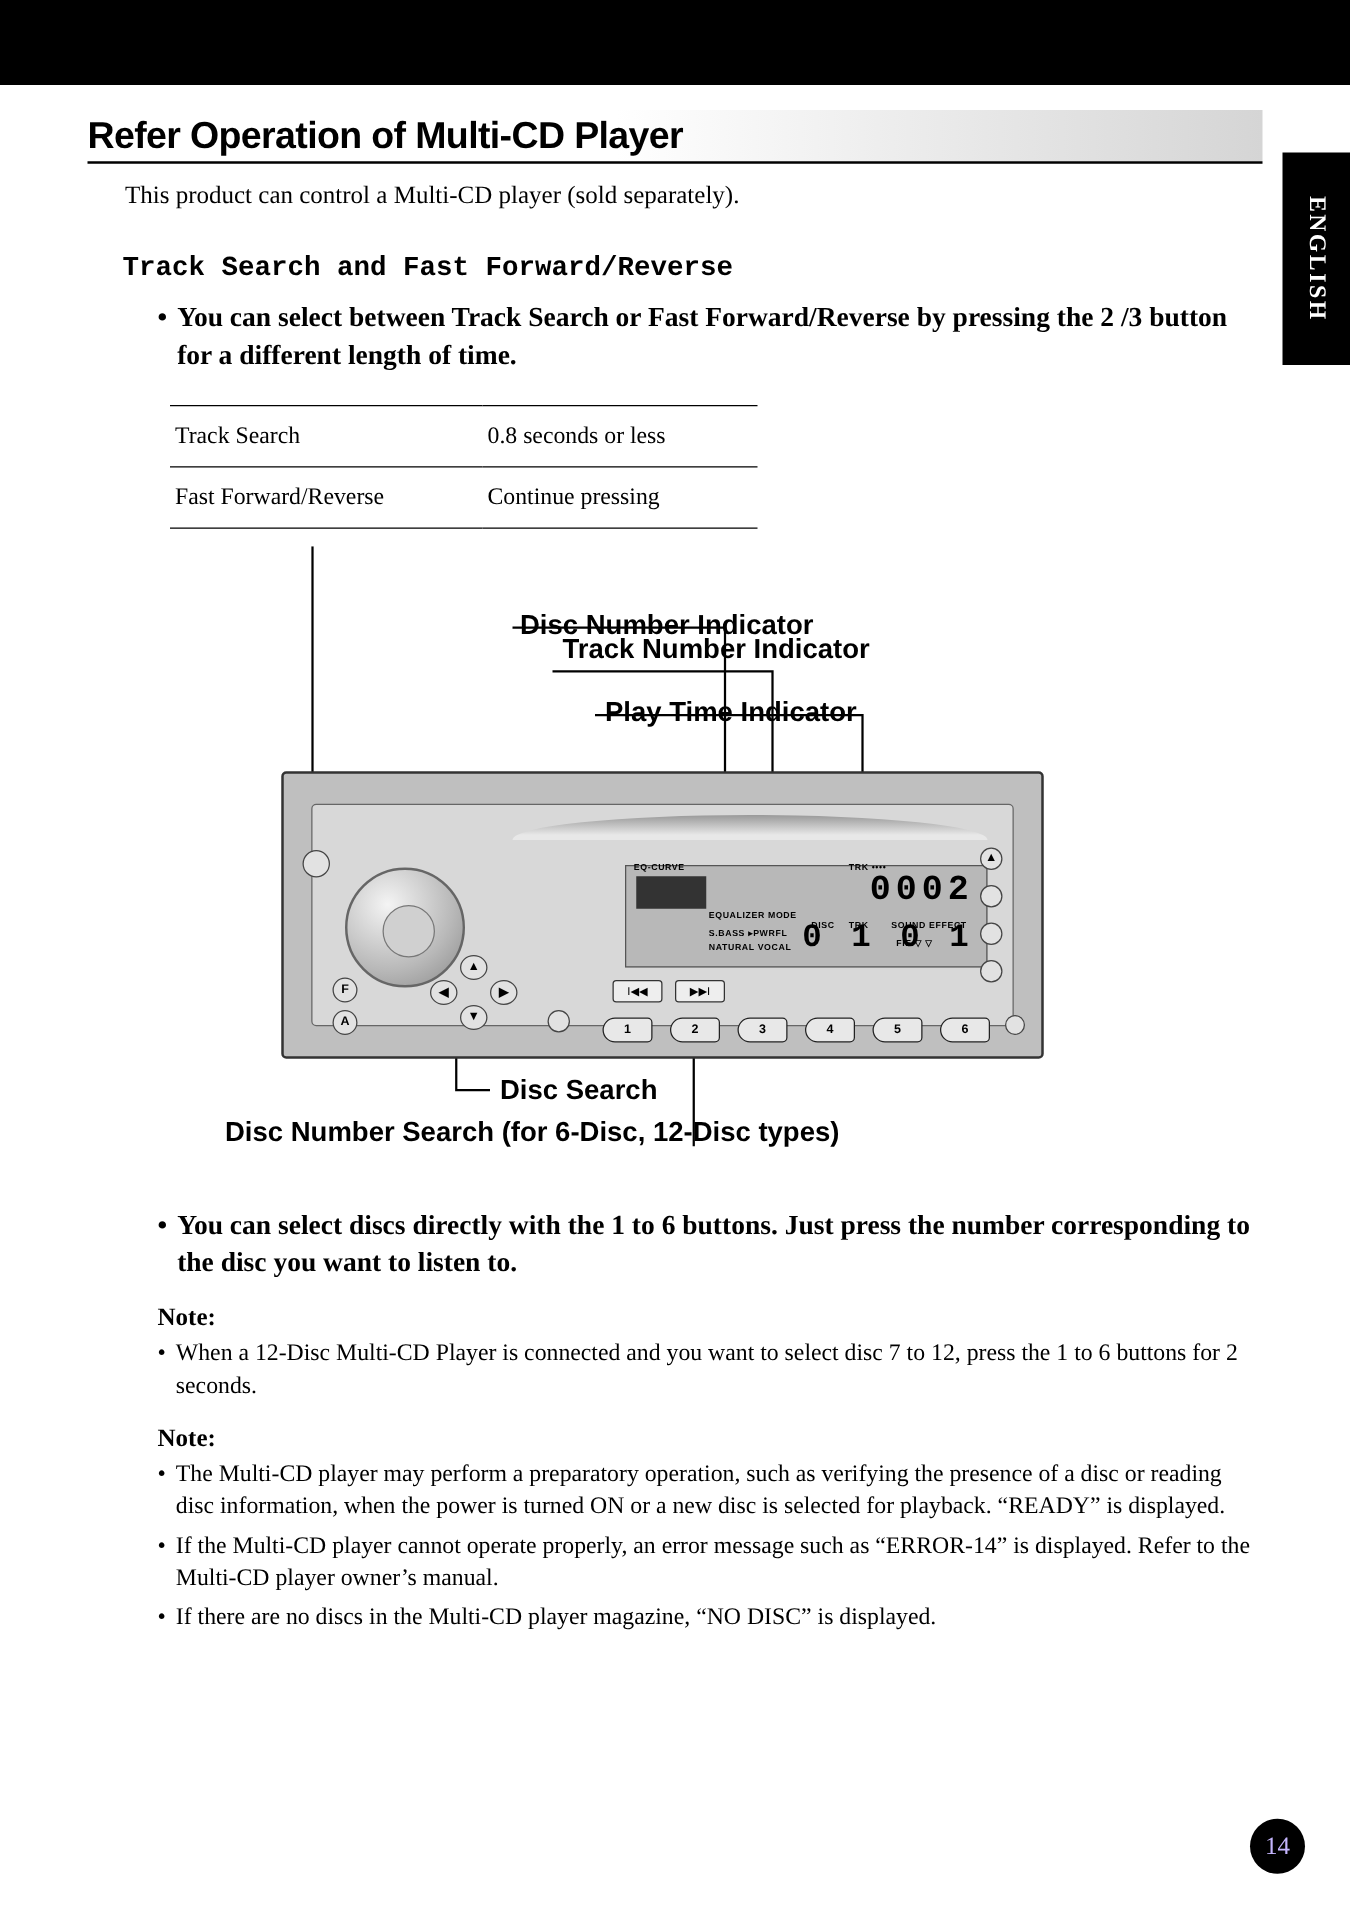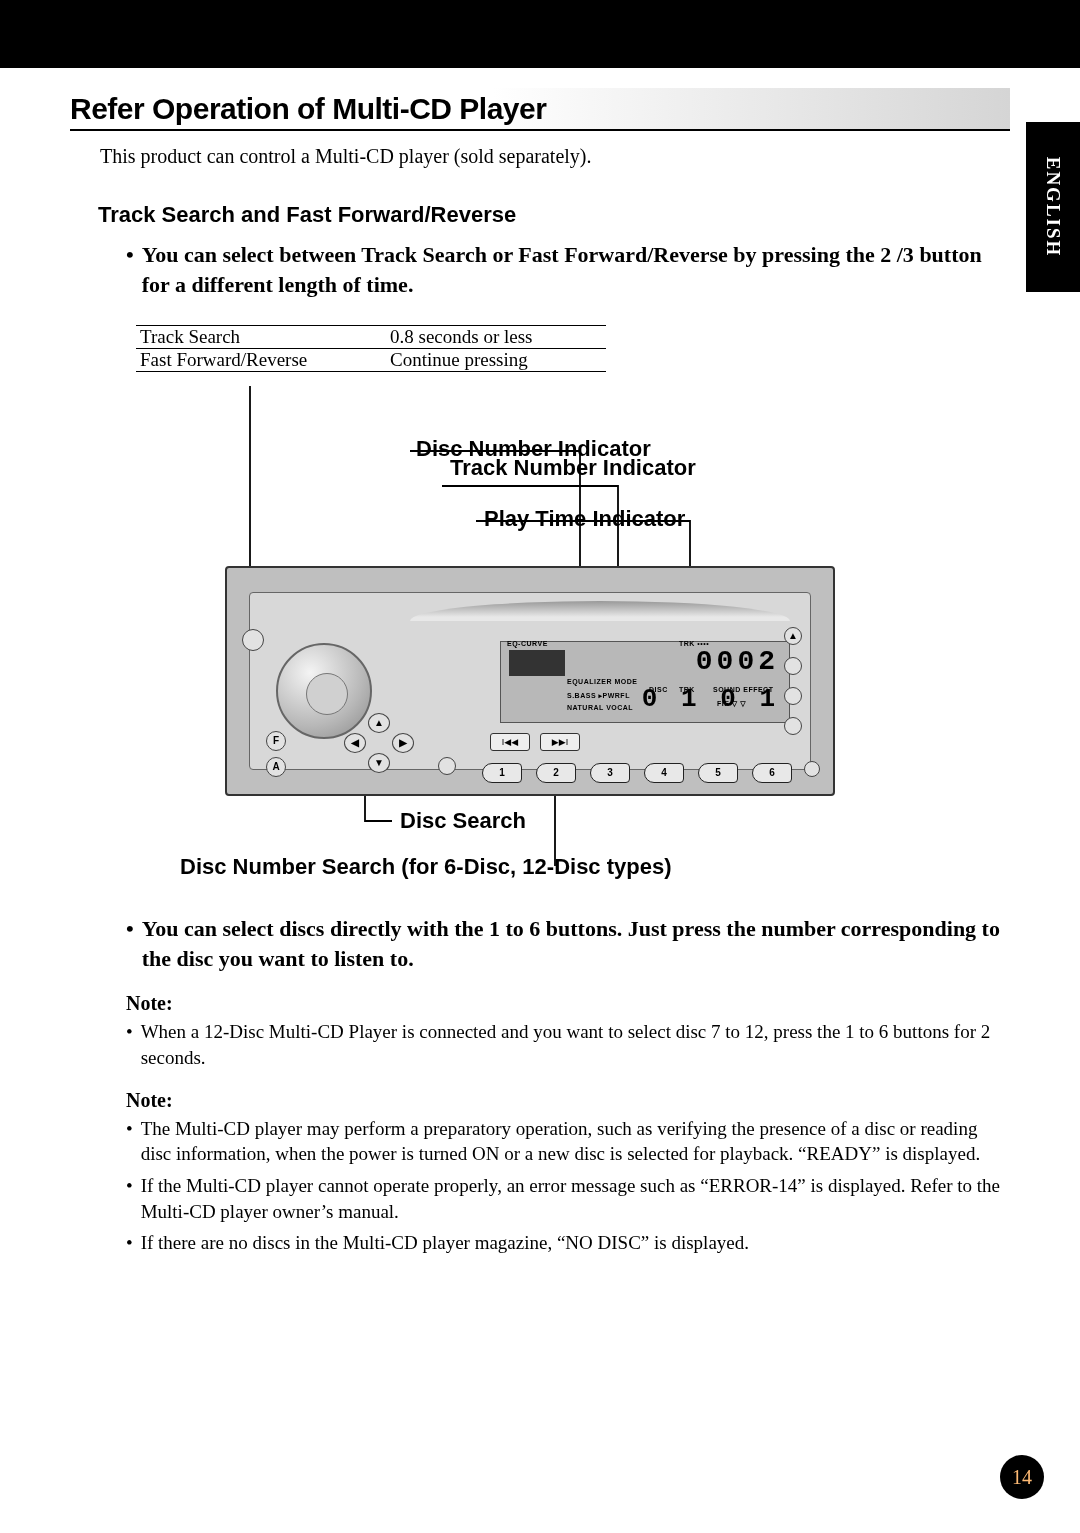--- a/index.html
+++ b/index.html
@@ -28,21 +28,21 @@
     border-bottom: 2px solid #000;
     background: linear-gradient(to right, #fff 0%, #fff 45%, #d5d5d5 100%);
     margin-bottom: 14px;
   }
   .intro {
     font-size: 20px;
     margin-left: 30px;
     margin-bottom: 34px;
   }
   .subheading {
-    font-family: Liberation Sans, sans-serif;
+    font-family: Liberation Mono, monospace;
     font-weight: 900;
     font-size: 22px;
     margin-bottom: 12px;
   }
   .indent1 { margin-left: 28px; }
   .indent2 { margin-left: 56px; }
   .bold-bullet {
     font-family: Georgia, serif;
     font-weight: bold;
     font-size: 22px;
@@ -52,21 +52,21 @@
   }
   .bullet-dot { flex: 0 0 auto; }
   .bullet-body { flex: 1; }
   .table {
     margin: 24px 0 0 66px;
     width: 470px;
     font-size: 19px;
     border-collapse: collapse;
   }
   .table tr td {
-    padding: 0 4px;
+    padding: 13px 4px;
     border-top: 1px solid #000;
     border-bottom: 1px solid #000;
   }
   .table tr td:first-child { width: 250px; }
   .note-label {
     font-family: Georgia, serif;
     font-weight: bold;
     font-size: 20px;
     margin-left: 56px;
     margin-top: 18px;
@@ -101,21 +101,21 @@
     white-space: nowrap;
   }
   .page-num {
     position: absolute;
     right: 36px;
     bottom: 34px;
     width: 44px;
     height: 44px;
     border-radius: 50%;
     background: #000;
-    color: #fdba74;
+    color: #c4b5fd;
     font-size: 20px;
     display: flex;
     align-items: center;
     justify-content: center;
     font-family: Georgia, serif;
   }
   
   .diagram-wrap {
     position: relative;
     width: 760px;
@@ -263,21 +263,21 @@
 
       <path class="lead-line" d="M 205 370 V 435 H 232"></path>
 
       <path class="lead-line" d="M 395 395 V 480"></path>
     </svg>
 
     <div class="callout-label" style="left:256px; top:50px;">Disc Number Indicator</div>
     <div class="callout-label" style="left:290px; top:69px;">Track Number Indicator</div>
     <div class="callout-label" style="left:324px; top:120px;">Play Time Indicator</div>
     <div class="callout-label" style="left:240px; top:422px;">Disc Search</div>
-    <div class="callout-label" style="left:20px; top:468px;">Disc Number Search (for 6-Disc, 12-Disc types)</div>
+    <div class="callout-label" style="left:20px; top:456px;">Disc Number Search (for 6-Disc, 12-Disc types)</div>
 
     <div class="device">
       <div class="device-inner">
         <div class="lcd-top"></div>
         <div class="knob"></div>
 
         <div class="small-round" style="left:-8px; top:36px;"></div>
 
         <div class="small-round arrow-btn" style="left:118px; top:120px;">▲</div>
         <div class="small-round arrow-btn" style="left:94px;  top:140px;">◀</div>

